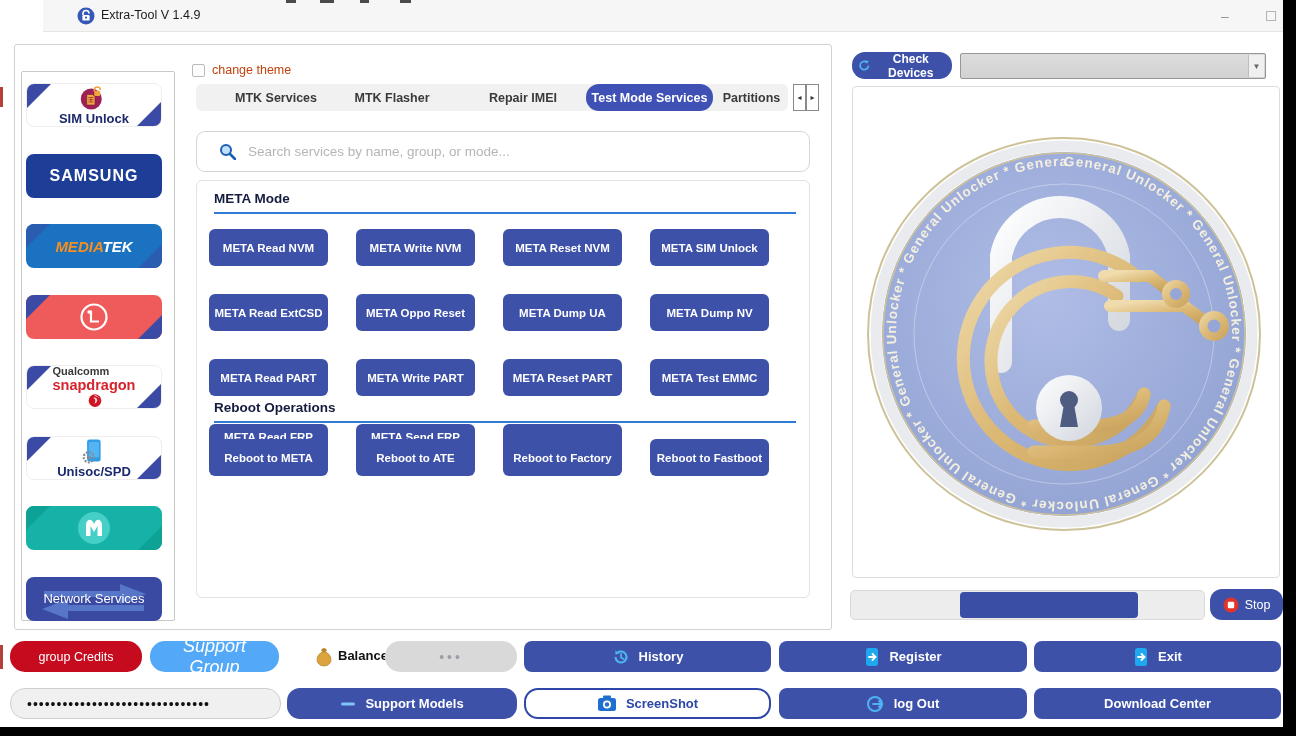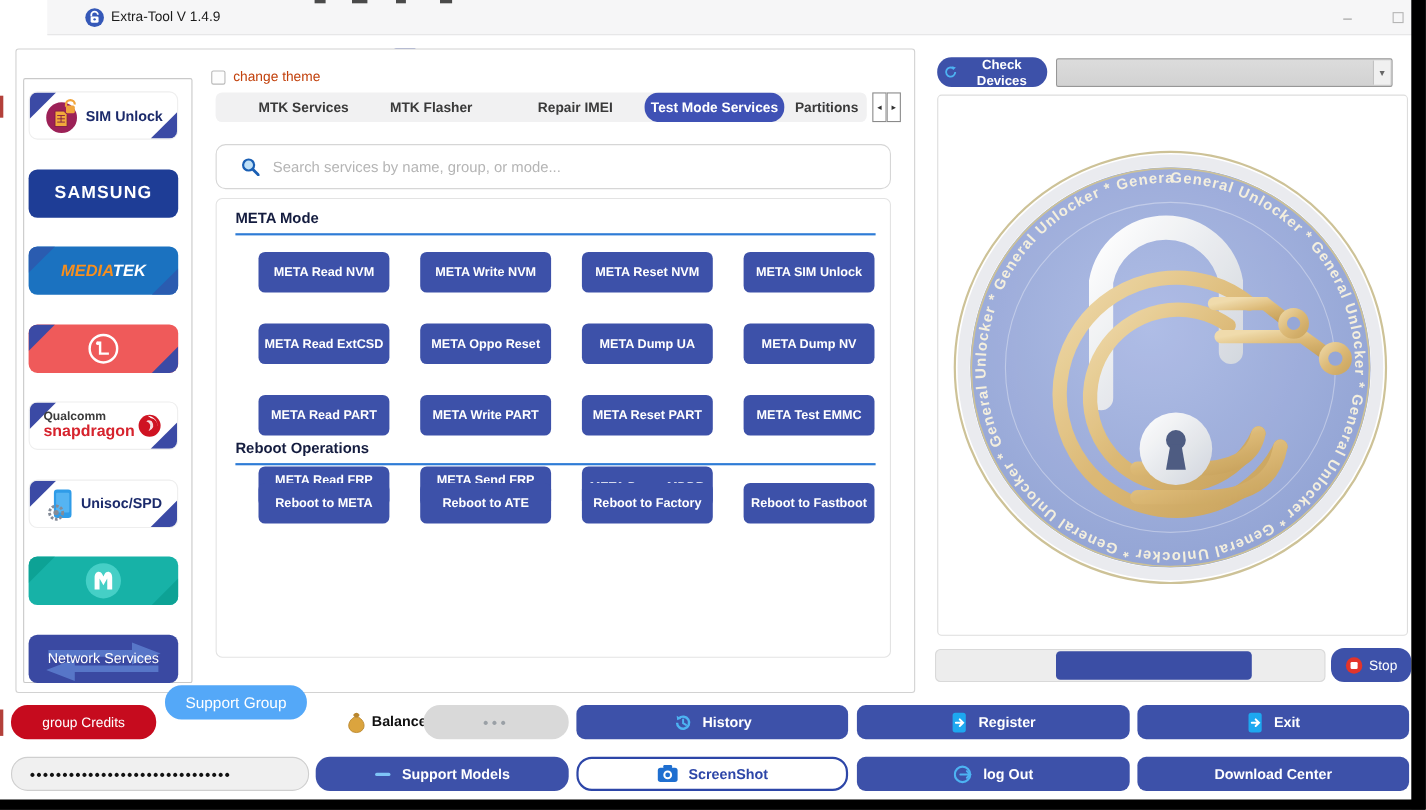--- a/index.html
+++ b/index.html
@@ -11,21 +11,21 @@
   
   #titlebar{position:absolute;left:0;top:0;width:1284px;height:32px;background:#f6f6f7;border-bottom:1px solid #e6e6e6;margin-left:43px;}
   #title-text{position:absolute;left:58px;top:8px;font-size:12.5px;color:#1b1b1b;}
   .winbtn{position:absolute;top:0;width:46px;height:32px;display:flex;align-items:center;justify-content:center;color:#9a9a9a;font-size:14px;cursor:pointer;}
   .maxbox{width:10px;height:10px;border:1px solid #b5b5b5;}
 
   
   #main-groupbox{position:absolute;left:14px;top:44px;width:818px;height:586px;border:1px solid #d2d2d2;border-radius:3px;background:#fff;}
   #sidebar-panel{position:absolute;left:6px;top:26px;width:154px;height:550px;border:1px solid #c9c9c9;border-radius:2px;background:#fff;}
   #sidebar-list{position:absolute;left:4px;top:11px;width:136px;display:flex;flex-direction:column;gap:26.5px;}
-  .side-item{position:relative;width:136px;height:44px;border-radius:8px;overflow:hidden;display:flex;align-items:center;justify-content:center;cursor:pointer;}
+  .side-item{position:relative;width:136px;height:44px;border-radius:8px;overflow:hidden;display:flex;align-items:center;justify-content:center;cursor:pointer;flex-direction:column;}
   .white-card{background:#fff;border:1px solid #eee;}
   .tri-tl{position:absolute;left:0;top:0;width:0;height:0;border-top:24px solid #3b4aa5;border-right:24px solid transparent;}
   .tri-br{position:absolute;right:0;bottom:0;width:0;height:0;border-bottom:24px solid #3b4aa5;border-left:24px solid transparent;}
   .side-label{font-weight:bold;font-size:13px;color:#1b2a6b;}
 
   
   #theme-row{position:absolute;left:192px;top:63px;display:flex;align-items:center;gap:7px;}
   #theme-checkbox{width:13px;height:13px;border:1px solid #b9b9b9;border-radius:2px;background:#fdfdfd;cursor:pointer;}
   #theme-label{font-size:12.5px;color:#c2410c;}
   #tabstrip{position:absolute;left:196px;top:84px;width:592px;height:27px;background:#f1f1f2;border-radius:6px;overflow:hidden;}
@@ -35,39 +35,39 @@
 
   
   #search-box{position:absolute;left:196px;top:131px;width:614px;height:41px;background:#fff;border:1px solid #d6d6d6;border-radius:9px;display:flex;align-items:center;padding-left:22px;gap:10px;}
   #search-input{border:none;outline:none;flex:1;font-size:13.5px;color:#444;background:transparent;}
   #search-input::placeholder{color:#b5b5b5;}
 
   
   #services-panel{position:absolute;left:196px;top:180px;width:614px;height:418px;background:#fff;border:1px solid #e3e3e3;border-radius:6px;}
   .sec-title{position:absolute;left:17px;font-size:13.5px;font-weight:bold;color:#141c3f;}
   .sec-underline{position:absolute;left:17px;width:582px;height:2px;background:#2e7cd6;}
-  .svc-grid{position:absolute;left:38px;display:grid;grid-template-columns:repeat(4,119px);grid-auto-rows:37px;column-gap:7px;row-gap:4px;gap:28px;}
+  .svc-grid{position:absolute;left:12px;display:grid;grid-template-columns:repeat(4,119px);grid-auto-rows:37px;column-gap:7px;row-gap:4px;gap:28px;}
   .svc-btn{background:#3d51a9;color:#fff;border:none;border-radius:6px;font-size:11.5px;font-weight:600;cursor:pointer;padding:0 4px;}
 
   
   #check-devices-btn{position:absolute;left:852px;top:52px;width:100px;height:27px;background:#3d51a9;border:none;border-radius:13px;color:#fff;font-size:12px;font-weight:600;display:flex;align-items:center;justify-content:center;gap:5px;cursor:pointer;}
   #device-dropdown{position:absolute;left:960px;top:53px;width:306px;height:26px;background:linear-gradient(#dcdcdc,#d2d2d2);border:1px solid #979797;border-radius:2px;cursor:pointer;}
   #device-dropdown-arrow{position:absolute;right:1px;top:1px;width:16px;height:22px;background:#f0f0f0;border-left:1px solid #bdbdbd;display:flex;align-items:center;justify-content:center;font-size:8px;color:#666;}
   #logo-box{position:absolute;left:852px;top:86px;width:428px;height:492px;border:1px solid #ddd;border-radius:4px;background:#fff;overflow:hidden;}
 
   
   #progress-track{position:absolute;left:850px;top:590px;width:355px;height:30px;background:#ededed;border:1px solid #d9d9d9;border-radius:5px;}
   #progress-chunk{position:absolute;left:109px;top:1px;width:178px;height:26px;background:#3b4ea5;border-radius:4px;}
   #stop-btn{position:absolute;left:1210px;top:589px;width:73px;height:31px;background:#3d51a9;border:none;border-radius:12px;color:#fff;font-size:12.5px;display:flex;align-items:center;justify-content:center;gap:6px;cursor:pointer;}
 
   
   .bar-btn{position:absolute;height:31px;border:none;border-radius:8px;background:#3d51a9;color:#fff;font-size:13px;font-weight:600;display:flex;align-items:center;justify-content:center;gap:9px;cursor:pointer;}
   .pill{border-radius:15px;}
   #refund-btn{left:10px;top:641px;width:132px;background:#c60b1e;font-size:12.5px;font-weight:400;}
-  #supportgroup-btn{left:150px;top:623px;width:129px;background:#54a8f8;font-size:14px;font-weight:400;}
+  #supportgroup-btn{left:150px;top:641px;width:129px;background:#54a8f8;font-size:18px;font-weight:400;font-style:italic;}
   #balance-label{position:absolute;left:338px;top:648px;font-size:13px;font-weight:bold;color:#111;}
   #balance-pill{position:absolute;left:385px;top:641px;width:132px;height:31px;background:#d9d9d9;border-radius:15px;color:#9aa0a6;font-size:14px;letter-spacing:3px;display:flex;align-items:center;justify-content:center;}
   #history-btn{left:524px;top:641px;width:247px;}
   #register-btn{left:779px;top:641px;width:248px;}
   #exit-btn{left:1034px;top:641px;width:247px;}
   #password-field{position:absolute;left:10px;top:688px;width:271px;height:31px;background:#f0f0f0;border:1px solid #cfcfcf;border-radius:15px;padding:0 0 0 16px;font-size:14px;letter-spacing:1px;color:#111;outline:none;}
   #supportmodels-btn{left:287px;top:688px;width:230px;border-radius:13px;}
   #screenshot-btn{left:524px;top:688px;width:247px;background:#fff;border:2px solid #2d46a8;color:#2d46a8;border-radius:14px;}
   #logout-btn{left:779px;top:688px;width:248px;}
   #download-btn{left:1034px;top:688px;width:247px;}

